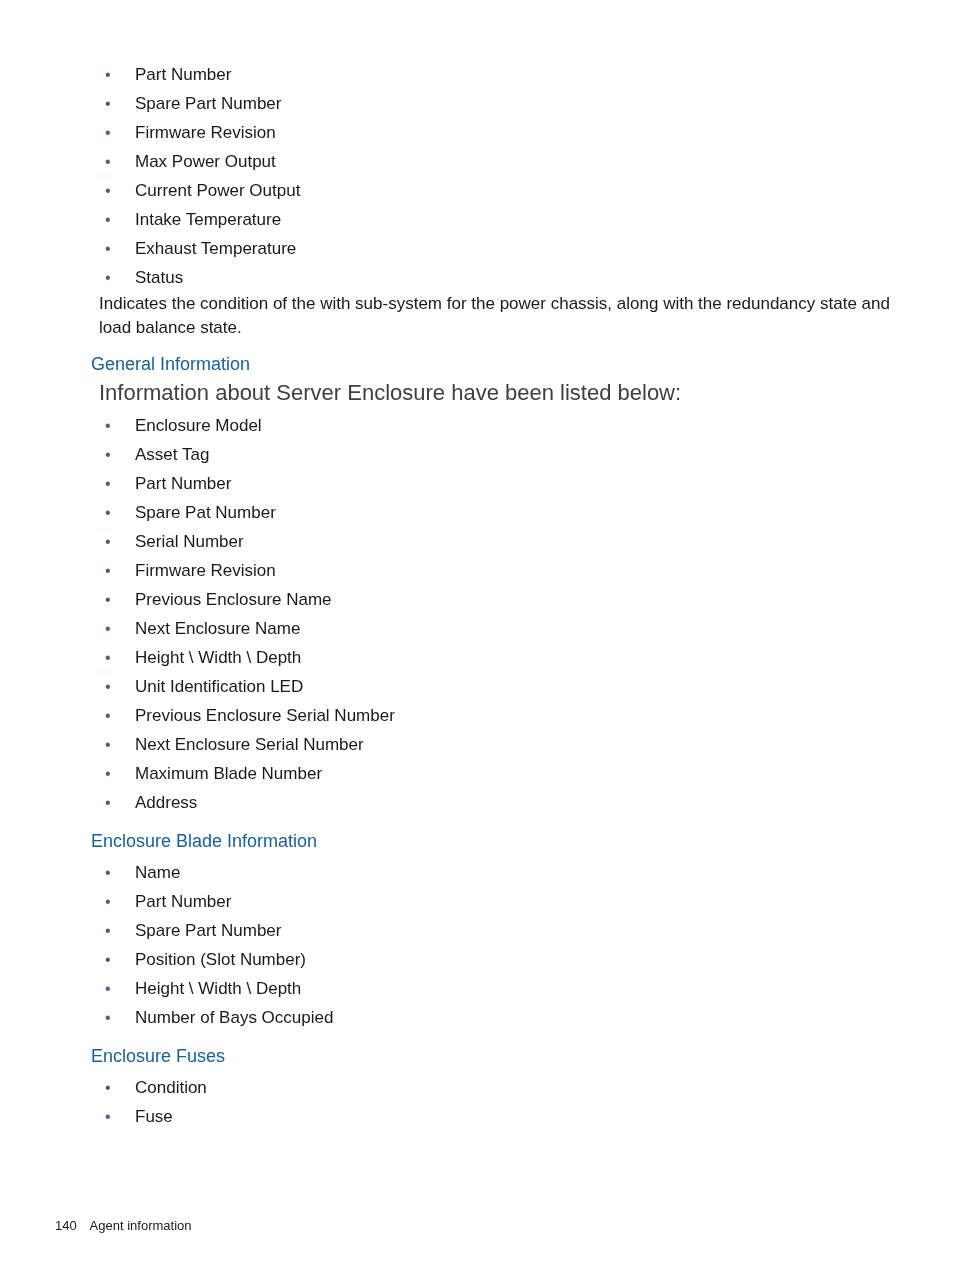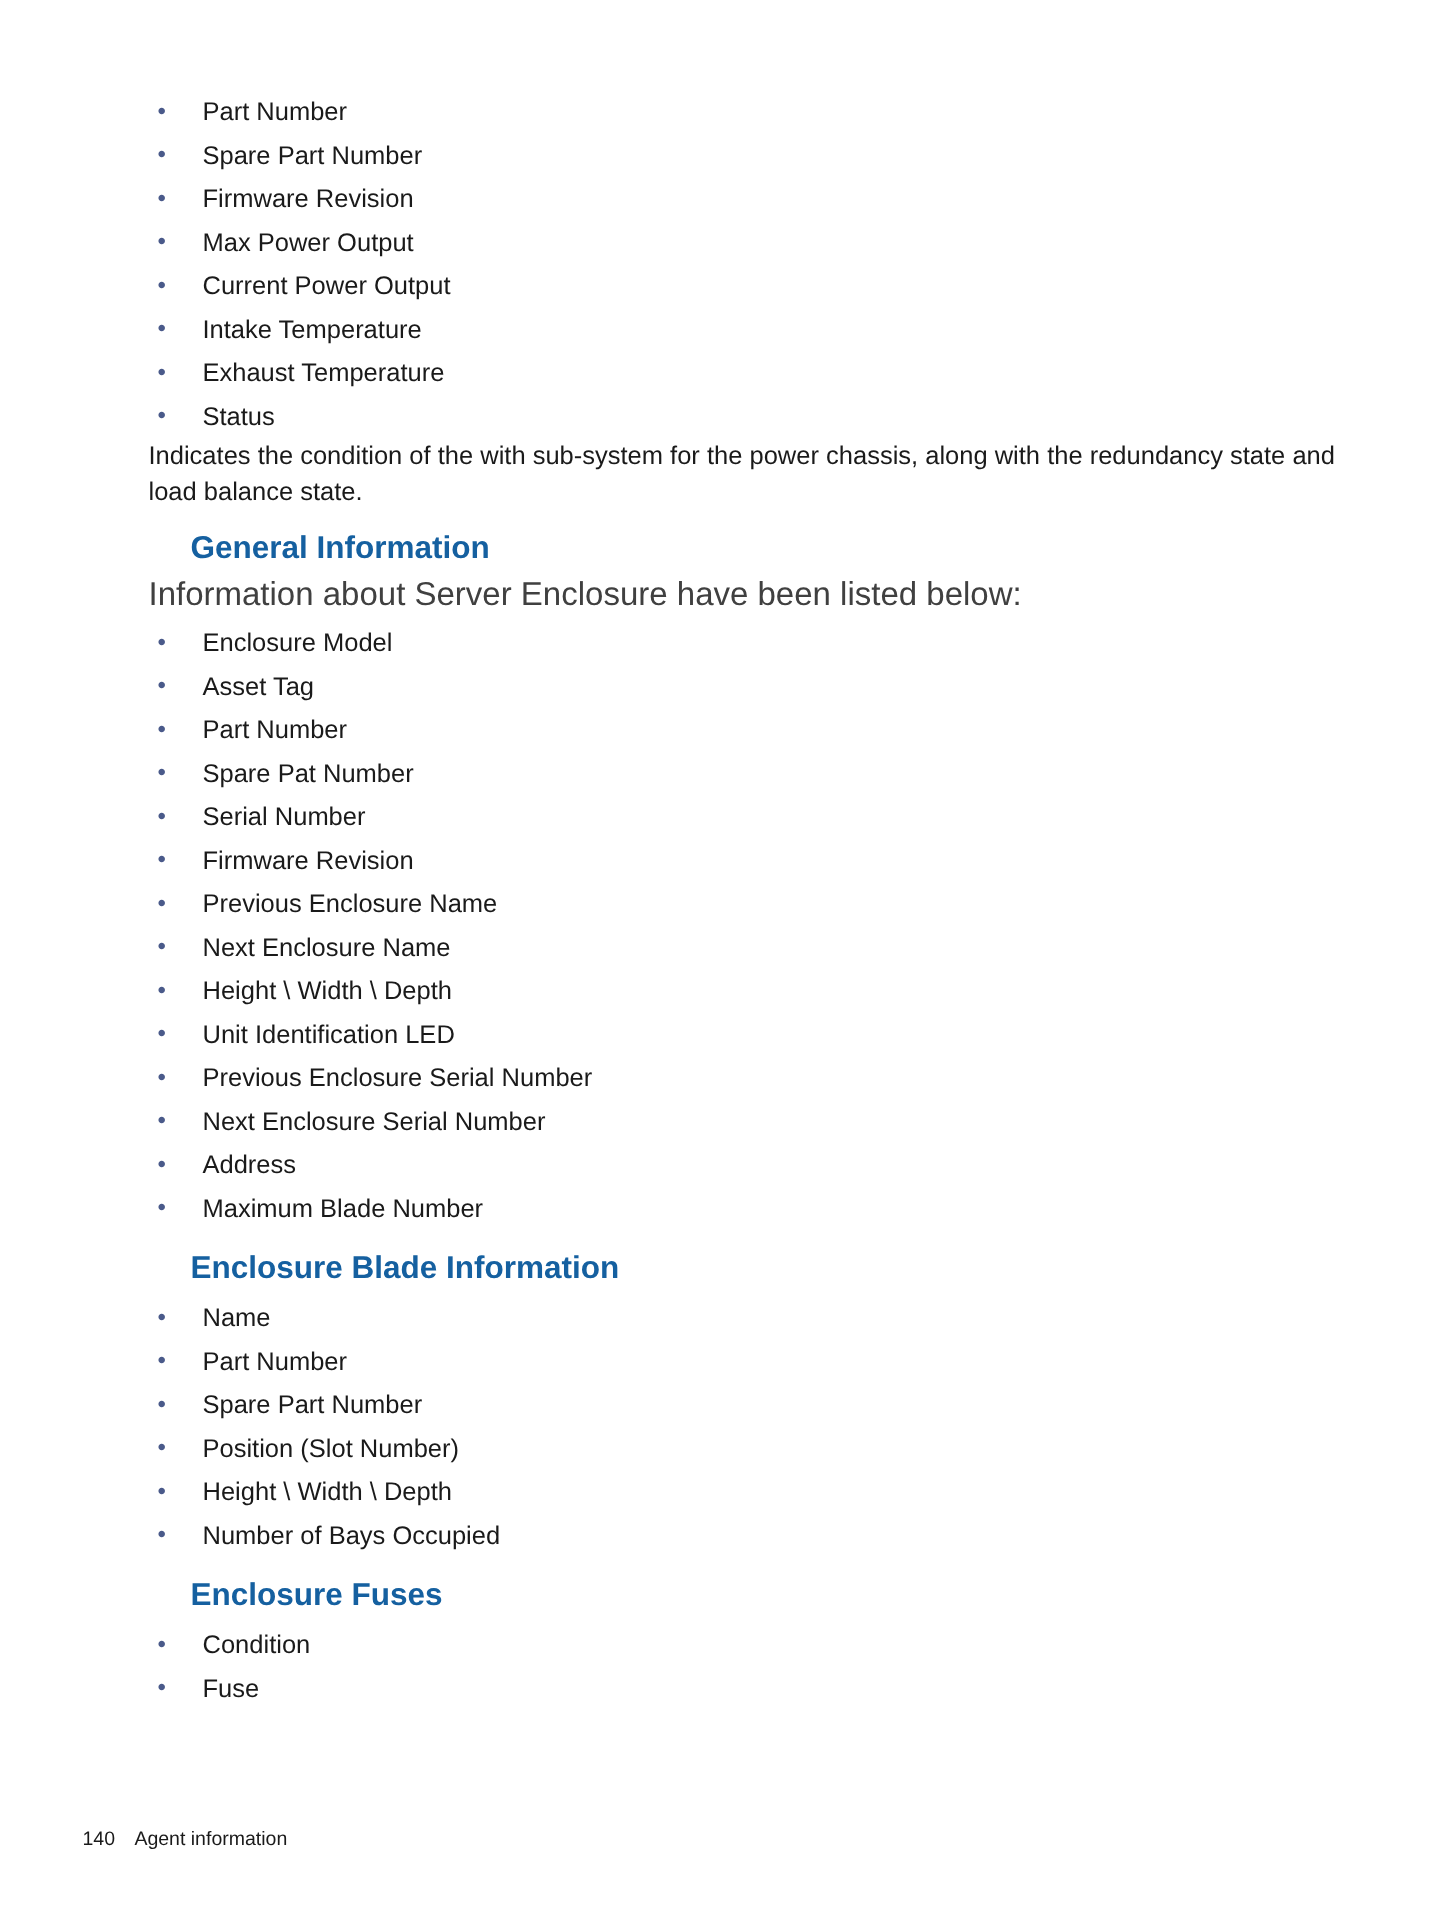--- a/index.html
+++ b/index.html
@@ -45,23 +45,23 @@
     }
     .para {
       font-size: 17px;
       line-height: 24px;
       color: #1a1a1a;
       margin-left: 72px;
       margin-bottom: 10px;
     }
     .h3 {
       color: #1560a0;
-      font-size: 21px;
-      font-weight: 700;
-      margin-left: 100px;
+      font-size: 18px;
+      font-weight: 400;
+      margin-left: 64px;
       margin-top: 14px;
       margin-bottom: 6px;
     }
     .para-sub {
       font-size: 22px;
       line-height: 24px;
       color: #404040;
       margin-left: 72px;
       margin-bottom: 6px;
     }
@@ -103,22 +103,22 @@
     <li>Part Number</li>
     <li>Spare Pat Number</li>
     <li>Serial Number</li>
     <li>Firmware Revision</li>
     <li>Previous Enclosure Name</li>
     <li>Next Enclosure Name</li>
     <li>Height \ Width \ Depth</li>
     <li>Unit Identification LED</li>
     <li>Previous Enclosure Serial Number</li>
     <li>Next Enclosure Serial Number</li>
+    <li>Maximum Blade Number</li>
     <li>Address</li>
-    <li>Maximum Blade Number</li>
   </ul>
 
   <div class="h3">Enclosure Blade Information</div>
   <ul class="bullet-list">
     <li>Name</li>
     <li>Part Number</li>
     <li>Spare Part Number</li>
     <li>Position (Slot Number)</li>
     <li>Height \ Width \ Depth</li>
     <li>Number of Bays Occupied</li>

